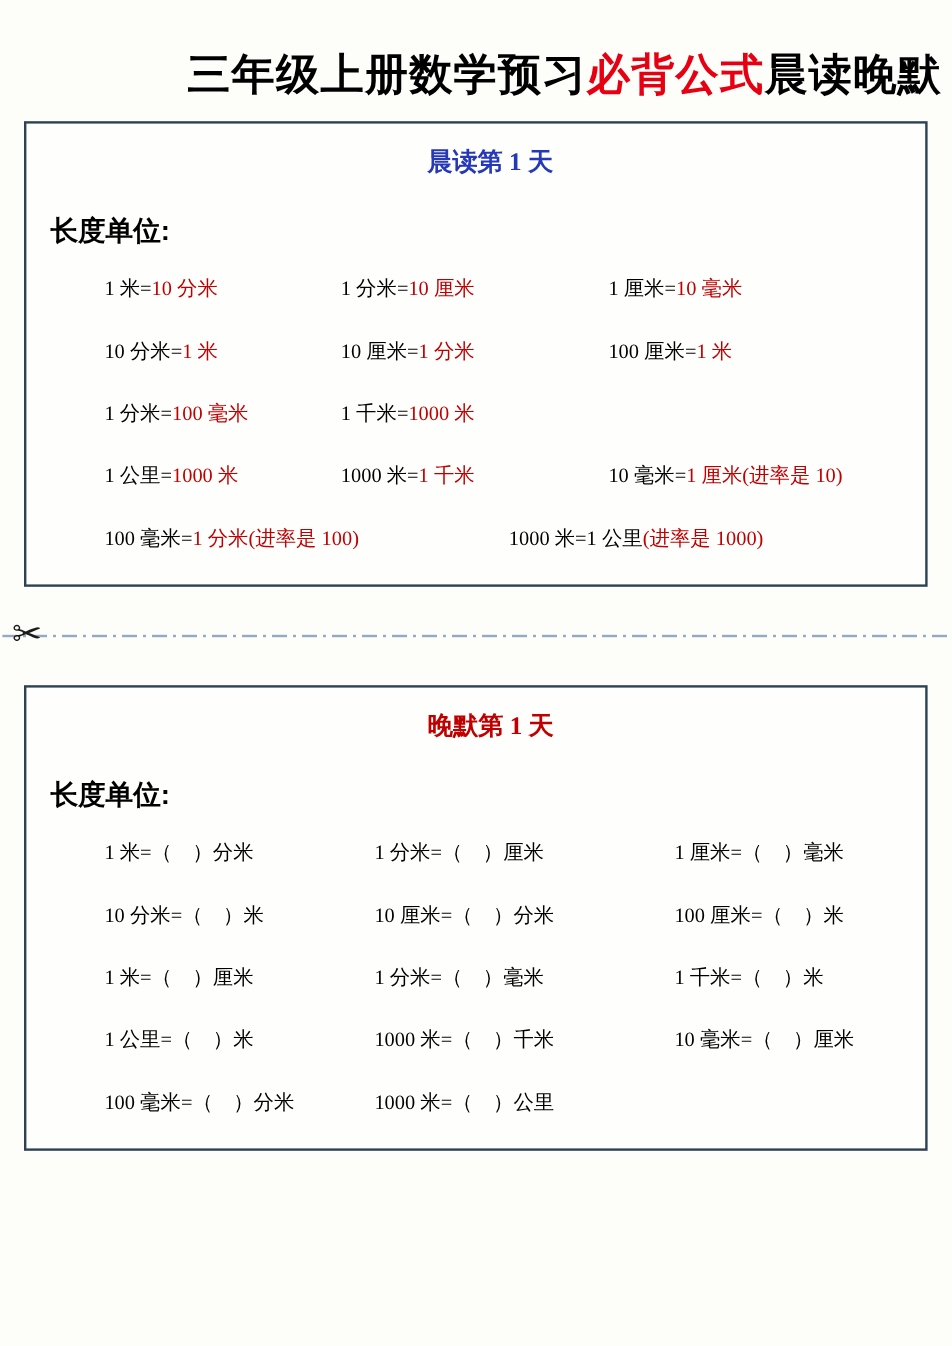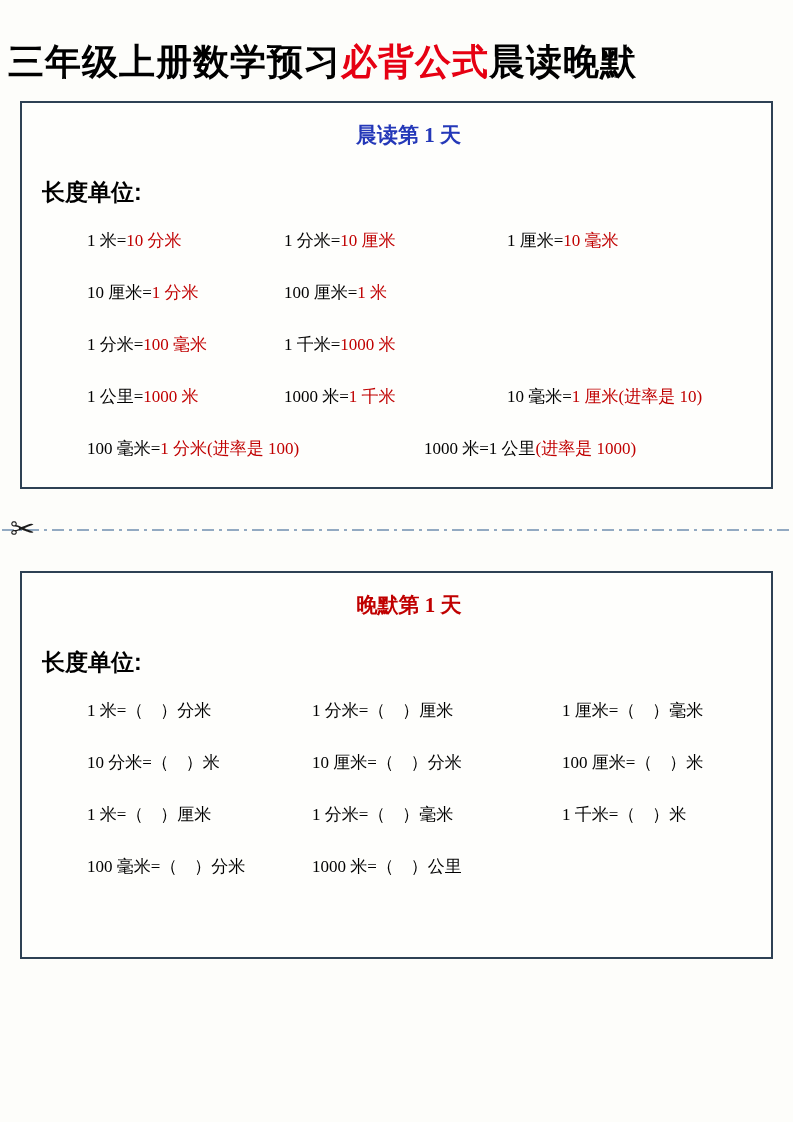--- a/index.html
+++ b/index.html
@@ -7,21 +7,21 @@
   body {
     height: 1122px;
     background: #fdfdfa;
     color: #000;
     font-family: "Liberation Serif", "DejaVu Serif", serif;
     position: relative;
     overflow: hidden;
   }
   .title {
     margin: 38px 8px 0;
-    text-align: left;
+    text-align: right;
     font-family: "Liberation Sans", "DejaVu Sans", sans-serif;
     font-weight: 900;
     font-size: 36px;
     letter-spacing: 1px;
     white-space: nowrap;
   }
   .title .red-seg { color: #e60012; }
   .box {
     width: 753px;
     height: 388px;
@@ -90,20 +90,21 @@
 <section class="box first">
   <div class="box-header blue">晨读第 1 天</div>
   <div class="subtitle">长度单位:</div>
   <div class="rows">
     <div class="row m-grid">
       <div class="eq"><span class="q">1 米=</span><span class="ans">10 分米</span></div>
       <div class="eq"><span class="q">1 分米=</span><span class="ans">10 厘米</span></div>
       <div class="eq"><span class="q">1 厘米=</span><span class="ans">10 毫米</span></div>
     </div>
     <div class="row m-grid">
+      <div class="eq"><span class="q">10 分米=</span><span class="ans">1 米</span></div>
       <div class="eq"><span class="q">10 厘米=</span><span class="ans">1 分米</span></div>
       <div class="eq"><span class="q">100 厘米=</span><span class="ans">1 米</span></div>
     </div>
     <div class="row m-grid">
       <div class="eq"><span class="q">1 分米=</span><span class="ans">100 毫米</span></div>
       <div class="eq"><span class="q">1 千米=</span><span class="ans">1000 米</span></div>
     </div>
     <div class="row m-grid">
       <div class="eq"><span class="q">1 公里=</span><span class="ans">1000 米</span></div>
       <div class="eq"><span class="q">1000 米=</span><span class="ans">1 千米</span></div>
@@ -134,17 +135,22 @@
       <div class="eq">10 分米=（    ）米</div>
       <div class="eq">10 厘米=（    ）分米</div>
       <div class="eq">100 厘米=（    ）米</div>
     </div>
     <div class="row e-grid">
       <div class="eq">1 米=（    ）厘米</div>
       <div class="eq">1 分米=（    ）毫米</div>
       <div class="eq">1 千米=（    ）米</div>
     </div>
     <div class="row e-grid">
+      <div class="eq">1 公里=（    ）米</div>
+      <div class="eq">1000 米=（    ）千米</div>
+      <div class="eq">10 毫米=（    ）厘米</div>
+    </div>
+    <div class="row e-grid">
       <div class="eq">100 毫米=（    ）分米</div>
       <div class="eq">1000 米=（    ）公里</div>
     </div>
   </div>
 </section>
 
 </body></html>

